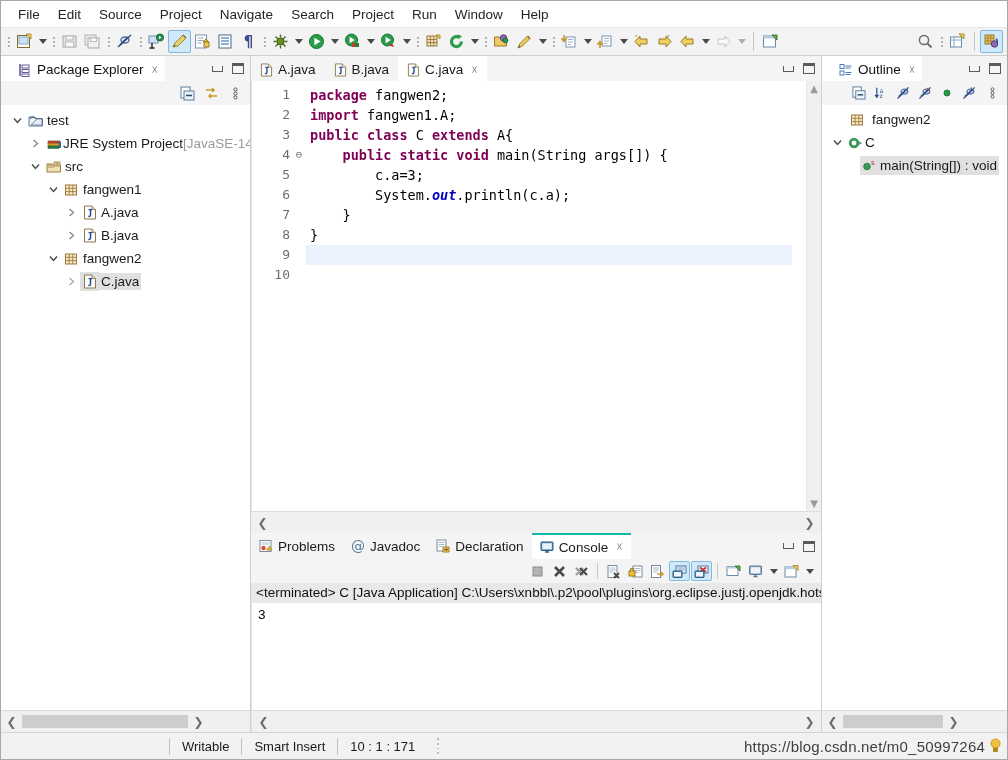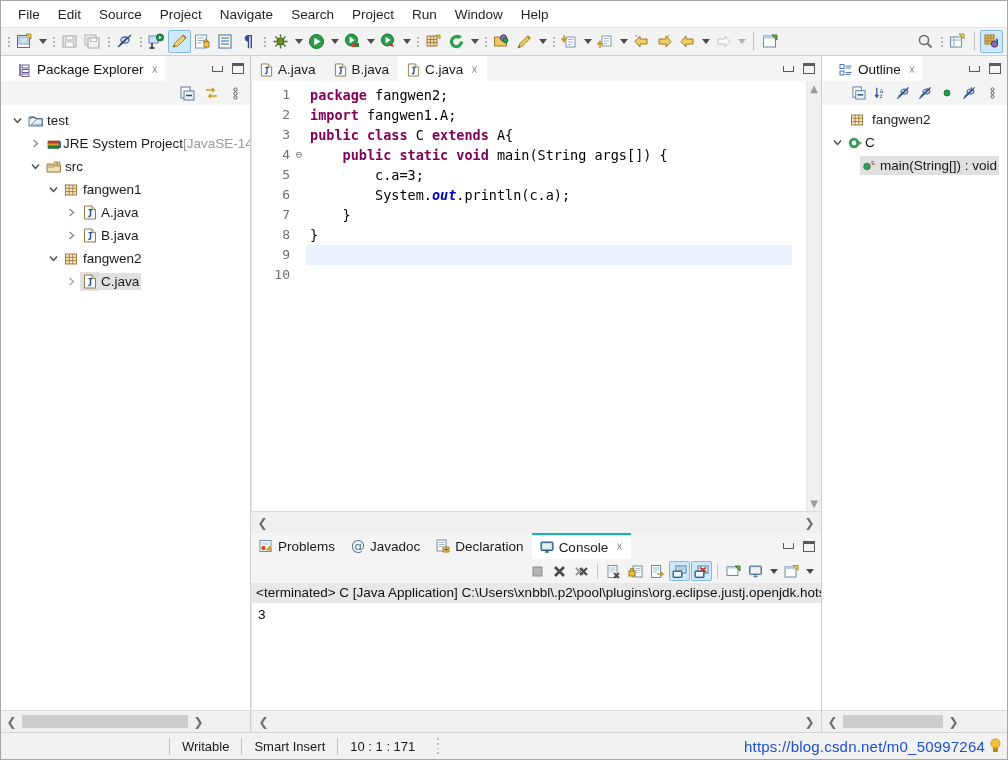--- a/index.html
+++ b/index.html
@@ -397,21 +397,21 @@
   .sb-spacer-left { width: 168px; flex: none; }
   .sb-dots {
     width: 3px; height: 16px; margin: 0 10px;
     display: flex; flex-direction: column; justify-content: center; gap: 3px;
   }
   .sb-dots i { width: 2px; height: 2px; background: #bbb; display: block; }
   .watermark {
     position: absolute;
     right: 22px; bottom: 4px;
     font-size: 15px;
-    color: #1d4ed8;
+    color: #404040;
     white-space: nowrap;
     letter-spacing: 0.2px;
     pointer-events: none;
   }
   .bulb { position: absolute; right: 4px; bottom: 5px; }
 </style>
 </head>
 <body>
 
 <div id="app">

